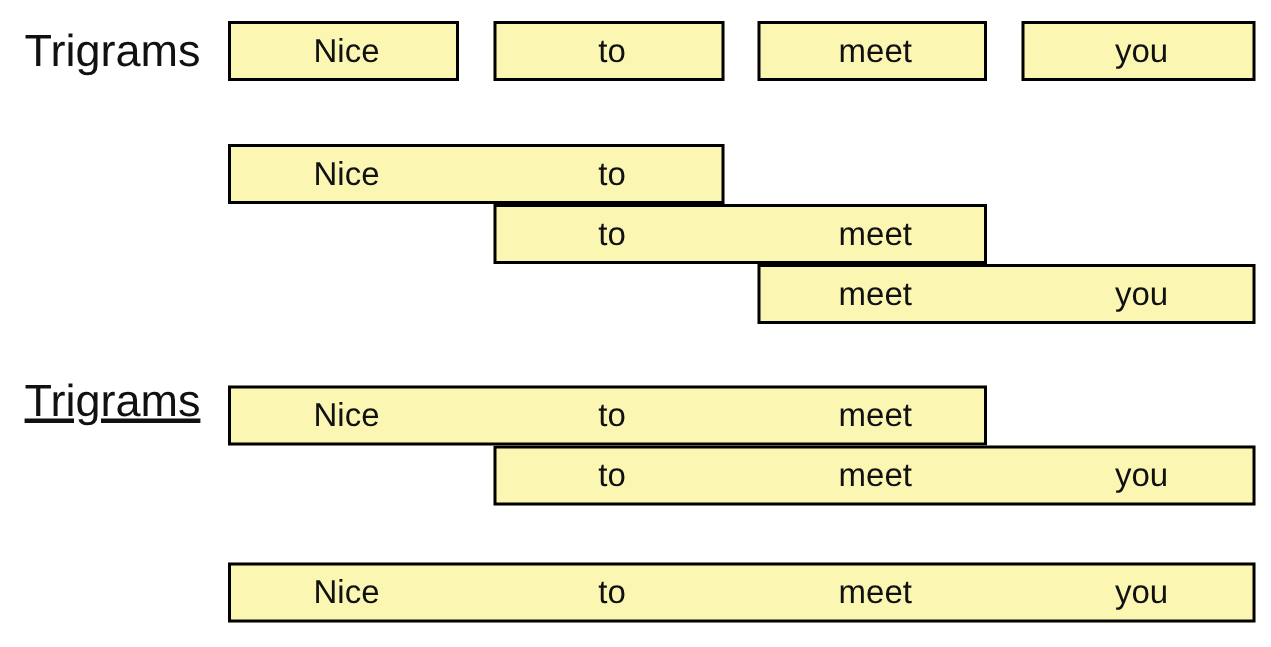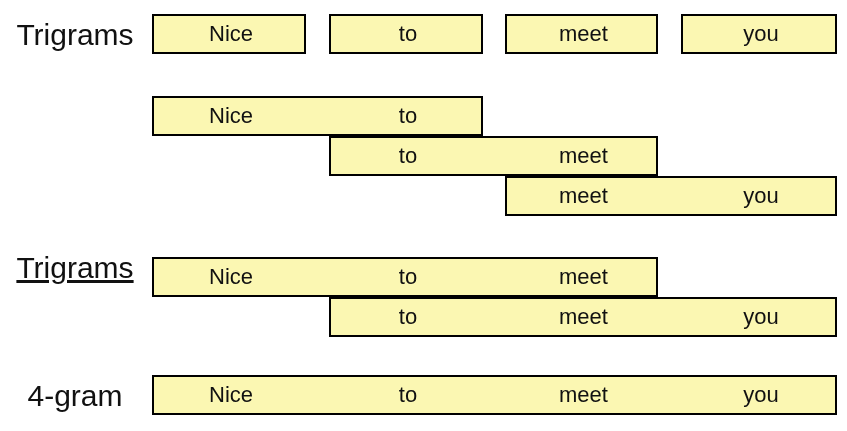--- a/index.html
+++ b/index.html
@@ -44,21 +44,20 @@
     color: #111111;
     white-space: nowrap;
   }
 </style>
 </head>
 <body>
 
 <div class="canvas">
   <div class="section-label label-unigrams">Trigrams</div>
   <div class="section-label label-trigrams">Trigrams</div>
-  <div class="section-label label-4gram">4-gram</div>
 <div class="ngram-box" style="left: 152px; top: 14px; width: 154px; background: rgb(251, 247, 178); border-color: rgb(0, 0, 0);">
       <span class="ngram-word" style="left: 77px; color: rgb(17, 17, 17);">Nice</span>
     </div>
     <div class="ngram-box" style="left: 329px; top: 14px; width: 154px; background: rgb(251, 247, 178); border-color: rgb(0, 0, 0);">
       <span class="ngram-word" style="left: 77px; color: rgb(17, 17, 17);">to</span>
     </div>
     <div class="ngram-box" style="left: 505px; top: 14px; width: 153px; background: rgb(251, 247, 178); border-color: rgb(0, 0, 0);">
       <span class="ngram-word" style="left: 76.5px; color: rgb(17, 17, 17);">meet</span>
     </div>
     <div class="ngram-box" style="left: 681px; top: 14px; width: 156px; background: rgb(251, 247, 178); border-color: rgb(0, 0, 0);">

